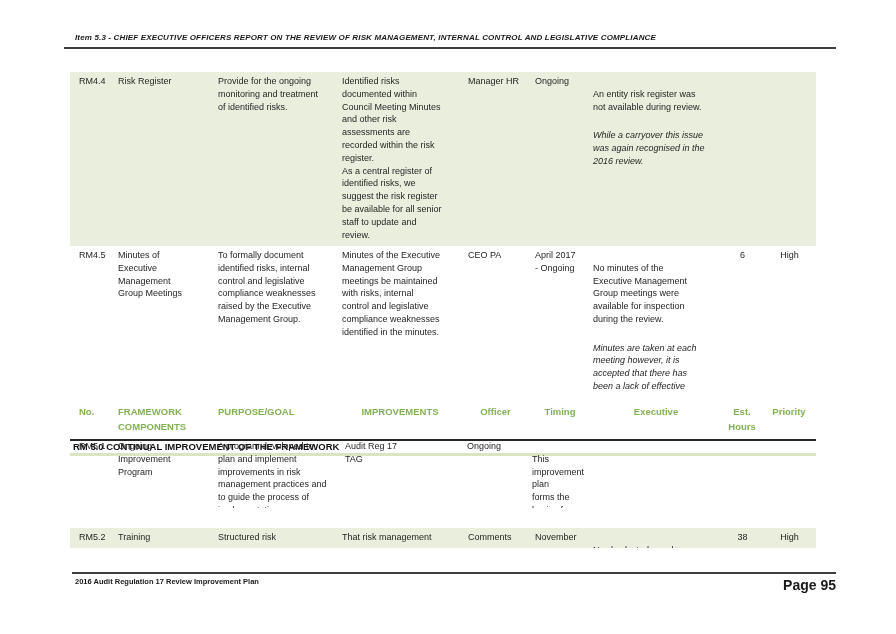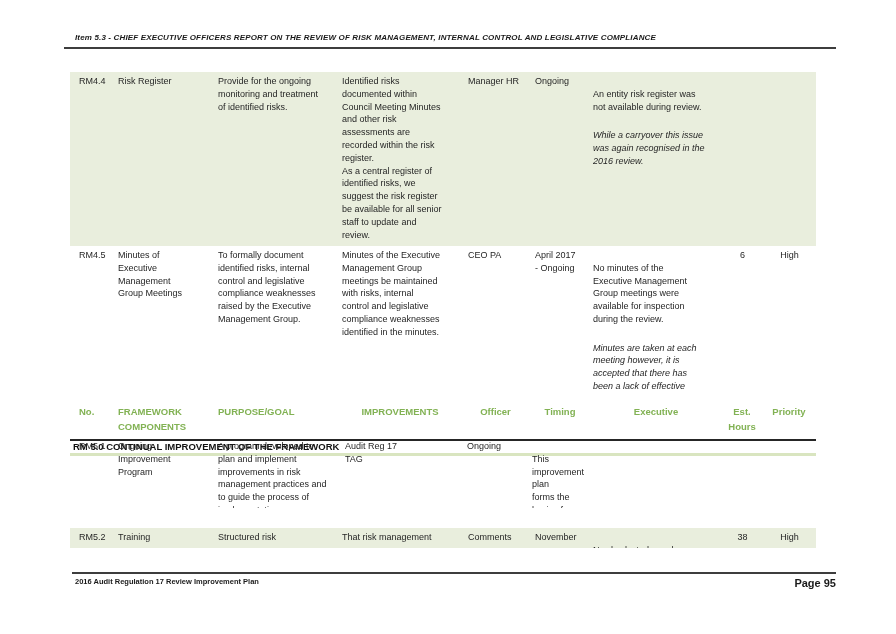--- a/index.html
+++ b/index.html
@@ -46,21 +46,21 @@
   }
   .green-rule { position:absolute; left:70px; top:453px; width:746px; height:3px; background:#d9e5c0; }
 
   .footer-rule { position:absolute; left:72px; top:572px; width:764px; height:2px; background:#3d3d3d; }
   .footer-left {
     position:absolute; left:75px; top:577px;
     font-size:7.5px; font-weight:bold; color:#1a1a1a;
   }
   .footer-right {
     position:absolute; right:60px; top:577px;
-    font-size:11px; font-weight:bold; color:#1a1a1a;
+    font-size:14px; font-weight:bold; color:#1a1a1a;
   }
 </style>
 </head>
 <body>
 
 <div class="page">
 
   <div class="doc-title">Item 5.3 - CHIEF EXECUTIVE OFFICERS REPORT ON THE REVIEW OF RISK MANAGEMENT, INTERNAL CONTROL AND LEGISLATIVE COMPLIANCE</div>
   <div class="title-rule"></div>
 

